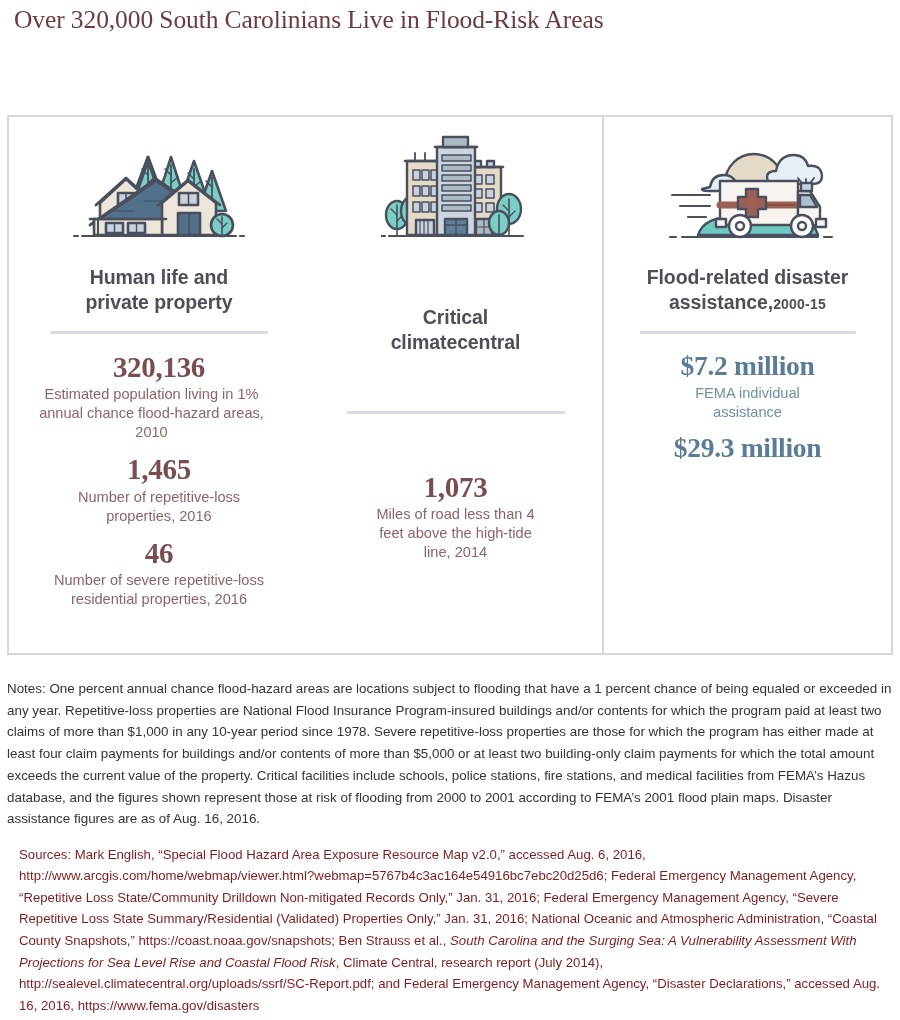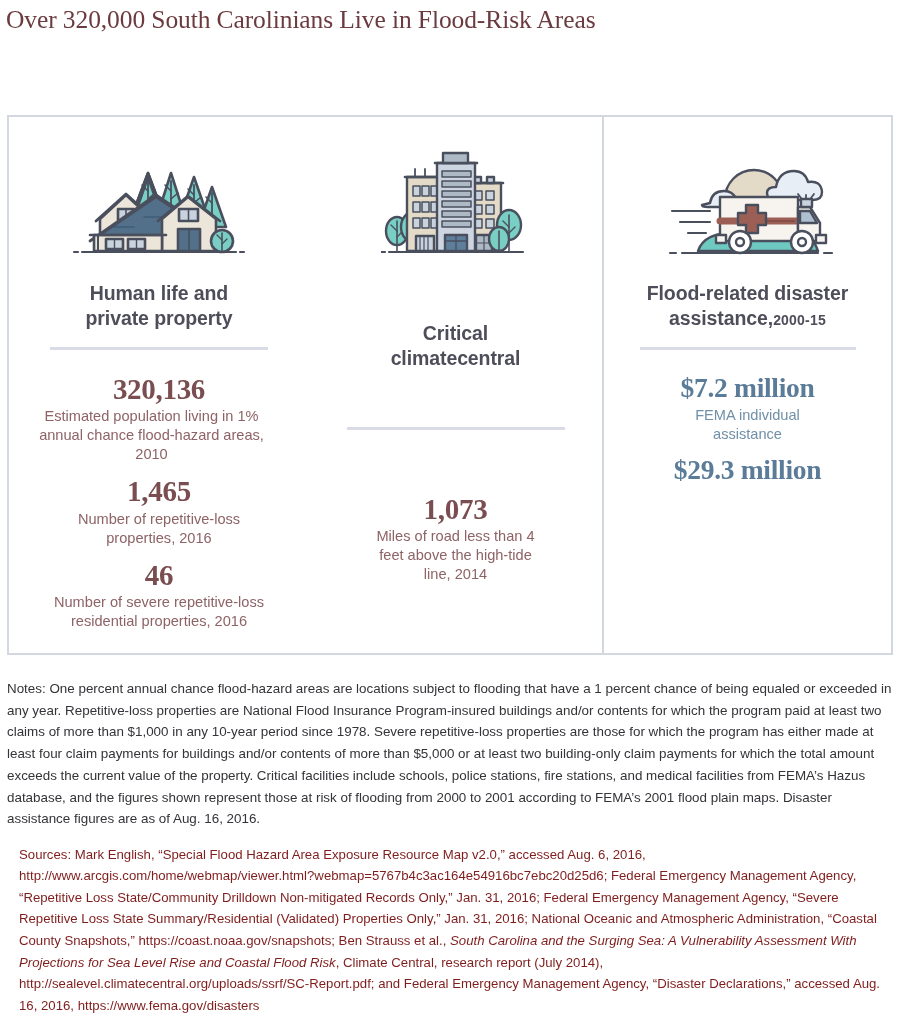--- a/index.html
+++ b/index.html
@@ -15,21 +15,21 @@
     overflow: hidden;
   }
   .page {
     position: relative;
     width: 900px;
     height: 1020px;
     box-sizing: border-box;
   }
 
   
-  .header { padding: 6px 10px 0 6px; }
+  .header { padding: 6px 10px 0 14px; }
   .title {
     font-family: "Liberation Serif", serif;
     font-size: 25.5px;
     line-height: 1.12;
     color: #6b3b3f;
     font-weight: 400;
     letter-spacing: -0.1px;
     margin: 0 0 5px 0;
     white-space: nowrap;
   }
@@ -54,21 +54,21 @@
     border: 2px solid #d3d7e0;
     background: #ffffff;
     display: flex;
     flex-direction: row;
   }
   .col {
     box-sizing: border-box;
     display: flex;
     flex-direction: column;
     align-items: center;
-    padding-top: 28px;
+    padding-top: 12px;
   }
   .col-1 { width: 300px; }
   .col-2 { width: 293px; gap: 40px; }
   .col-3 {
     width: 289px;
     border-left: 2px solid #d3d7e0;
     flex: 1 1 auto;
   }
 
   
@@ -98,21 +98,21 @@
   .rule {
     width: 218px;
     height: 3px;
     background: #d9dce6;
     margin: 16px 0 8px 0;
   }
   .col-3 .rule { width: 216px; }
 
   
   .stat { text-align: center; margin-top: 12px; }
-  .stat:first-of-type { margin-top: 16px; }
+  .stat:first-of-type { margin-top: 10px; }
   .stat-value {
     font-family: "Liberation Serif", serif;
     font-weight: bold;
     font-size: 29px;
     line-height: 1.05;
     letter-spacing: -0.3px;
   }
   .col-3 .stat-value { font-size: 27.5px; }
   .stat-label {
     font-size: 14.6px;

